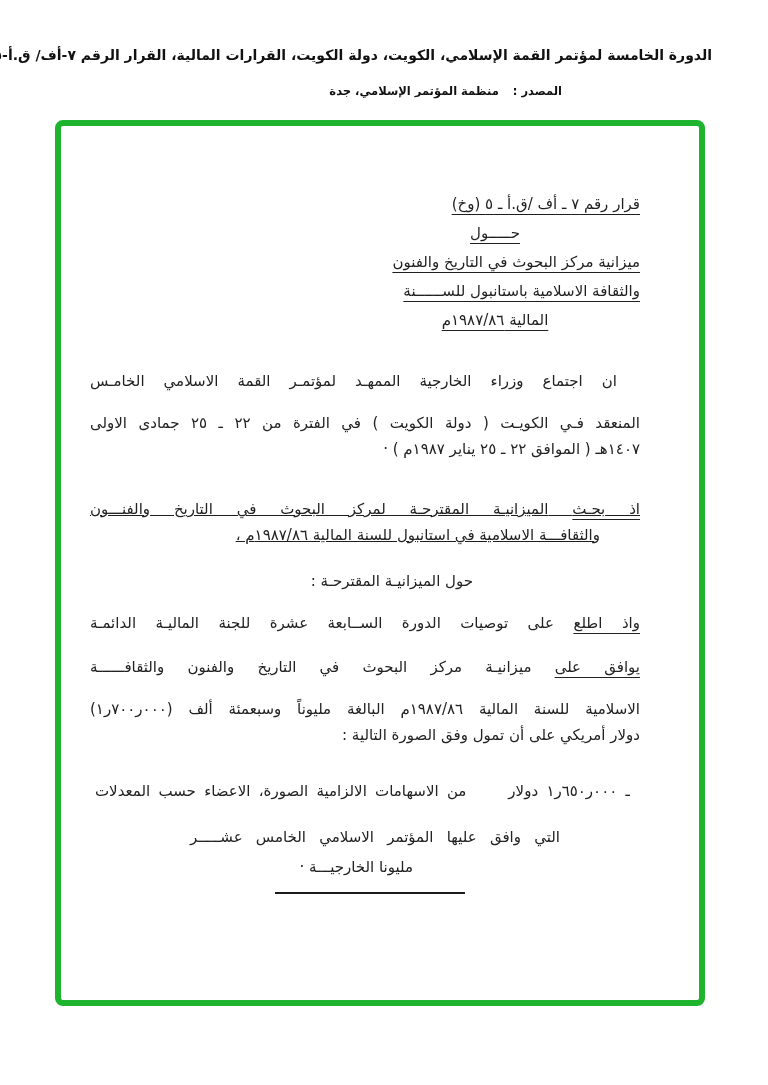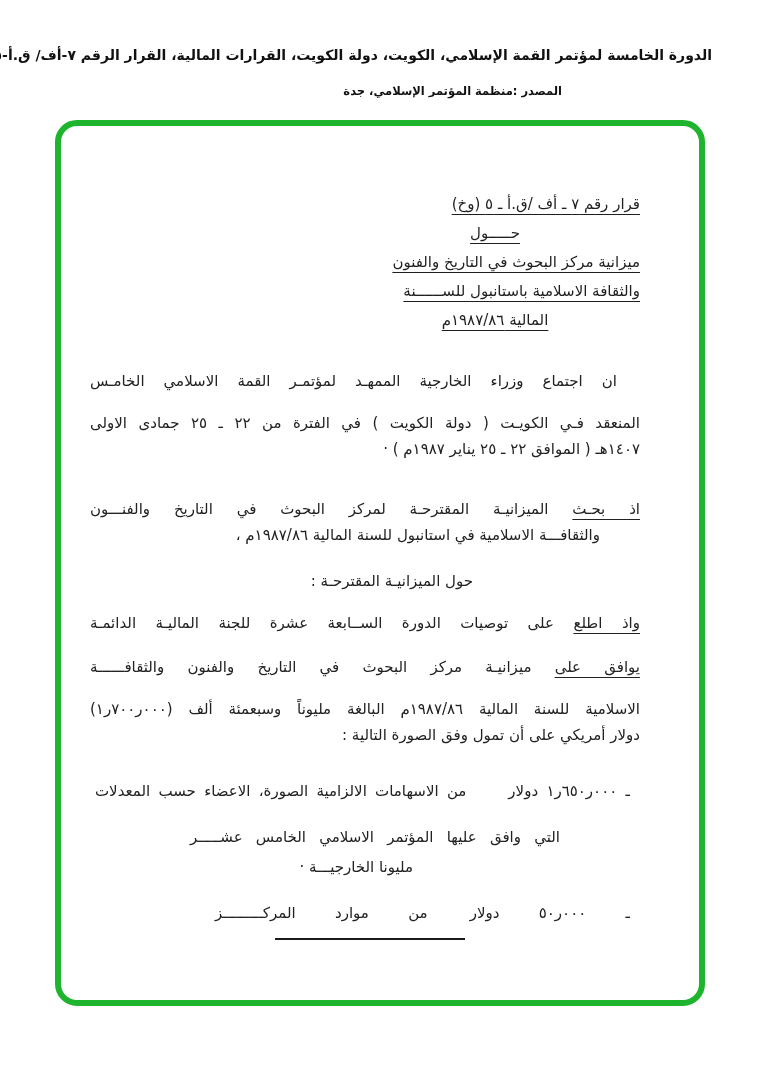--- a/index.html
+++ b/index.html
@@ -3,38 +3,38 @@
 <meta charset="utf-8">
 <style>
   html,body{margin:0;padding:0;background:#ffffff;}
   .page{position:relative;width:768px;height:1085px;background:#fff;overflow:hidden;
         font-family:"DejaVu Sans",sans-serif;color:#1f1f1f;}
   
   .citation{position:absolute;top:47px;left:40px;right:56px;direction:rtl;text-align:right;
             font-size:14px;font-weight:bold;white-space:nowrap;color:#111;}
   .source{position:absolute;top:84px;right:206px;direction:rtl;text-align:right;
           font-size:11.5px;font-weight:bold;color:#111;white-space:nowrap;}
-  .source .src-val{text-align:center;}
+  .source .src-val{margin-right:14px;text-align:center;}
   
   .frame{position:absolute;left:55px;top:120px;width:650px;height:886px;
          border:6px solid #1eb42d;border-radius:8px;background:#fff;box-sizing:border-box;}
   .content{position:absolute;inset:0;padding:64px 59px 0 29px;direction:rtl;}
   
   .title-block{width:290px;margin-left:16px;margin-right:0;}
   .t{direction:rtl;font-size:15px;line-height:29px;white-space:nowrap;}
   .ta-r{text-align:right;}
   .ta-c{text-align:center;}
   .u{text-decoration:underline;text-underline-offset:5px;text-decoration-thickness:1.2px;}
   
   .line{direction:rtl;font-size:15px;line-height:26px;color:#222;}
   .just{text-align:justify;text-align-last:justify;margin-top:16px;}
   .center{text-align:right;}
   .right{text-align:right;}
   .mt-p1{margin-top:33px;}
-  .mt-p2{margin-top:34px;}
+  .mt-p2{margin-top:34px;text-decoration:underline;}
   .mt-p3{margin-top:20px;}
   .mt-p4{margin-top:18px;}
   .mt-b1{margin-top:28px;}
   .mt-b2{margin-top:8px;}
   .ind-23{margin-right:23px;}
   .p2l2{margin-right:40px;}
   .p3l2{margin-right:167px;}
   .bline{line-height:30px;}
   .b1l1{margin-right:10px;margin-left:5px;}
   .b1l2{margin-right:80px;margin-left:100px;}
@@ -47,21 +47,21 @@
 <body>
 
 <div class="page">
 
   <div class="citation">الدورة الخامسة لمؤتمر القمة الإسلامي، الكويت، دولة الكويت، القرارات المالية، القرار الرقم ٧-أف/ ق.أ-٥ (و.خ)</div>
 
   <div class="source">
     <span>المصدر :</span><span class="src-val">منظمة المؤتمر الإسلامي، جدة</span>
   </div>
 
-  <div class="frame" style="border-color: rgb(30, 180, 45); border-radius: 22px;">
+  <div class="frame" style="border-color: rgb(30, 180, 45);">
     <div class="content">
 
       <div class="title-block">
         <div class="t u ta-r">قرار رقم ٧ ـ أف /ق.أ ـ ٥ (وخ)</div>
         <div class="t u ta-c">حـــــول</div>
         <div class="t u ta-r">ميزانية مركز البحوث في التاريخ والفنون</div>
         <div class="t u ta-r">والثقافة الاسلامية باستانبول للســــــنة</div>
         <div class="t u ta-c">المالية ١٩٨٧/٨٦م</div>
       </div>
 
@@ -86,21 +86,18 @@
         <div class="line just">الاسلامية للسنة المالية ١٩٨٧/٨٦م البالغة مليوناً وسبعمئة ألف (٠٠٠ر٧٠٠ر١)</div>
         <div class="line center">دولار أمريكي على أن تمول وفق الصورة التالية :</div>
       </div>
 
       <div class="item mt-b1">
         <div class="line just bline b1l1"><span>ـ</span> <span>٠٠٠ر٦٥٠ر١</span> <span>دولار</span><span class="gap"></span><span>من الاسهامات الالزامية الصورة، الاعضاء حسب المعدلات</span></div>
         <div class="line just bline b1l2">التي وافق عليها المؤتمر الاسلامي الخامس عشـــــر</div>
         <div class="line right b1l3">مليونا الخارجيـــة ·</div>
       </div>
 
-      <div class="item mt-b2">
-        <div class="line just bline b2l1"><span>ـ</span> <span>٠٠٠ر٥٠</span> <span>دولار</span><span class="gap"></span><span>من موارد المركـــــــــز</span></div>
-      </div>
 
       <div class="sep"></div>
 
     </div>
   </div>
 </div>
 
 </body></html>

